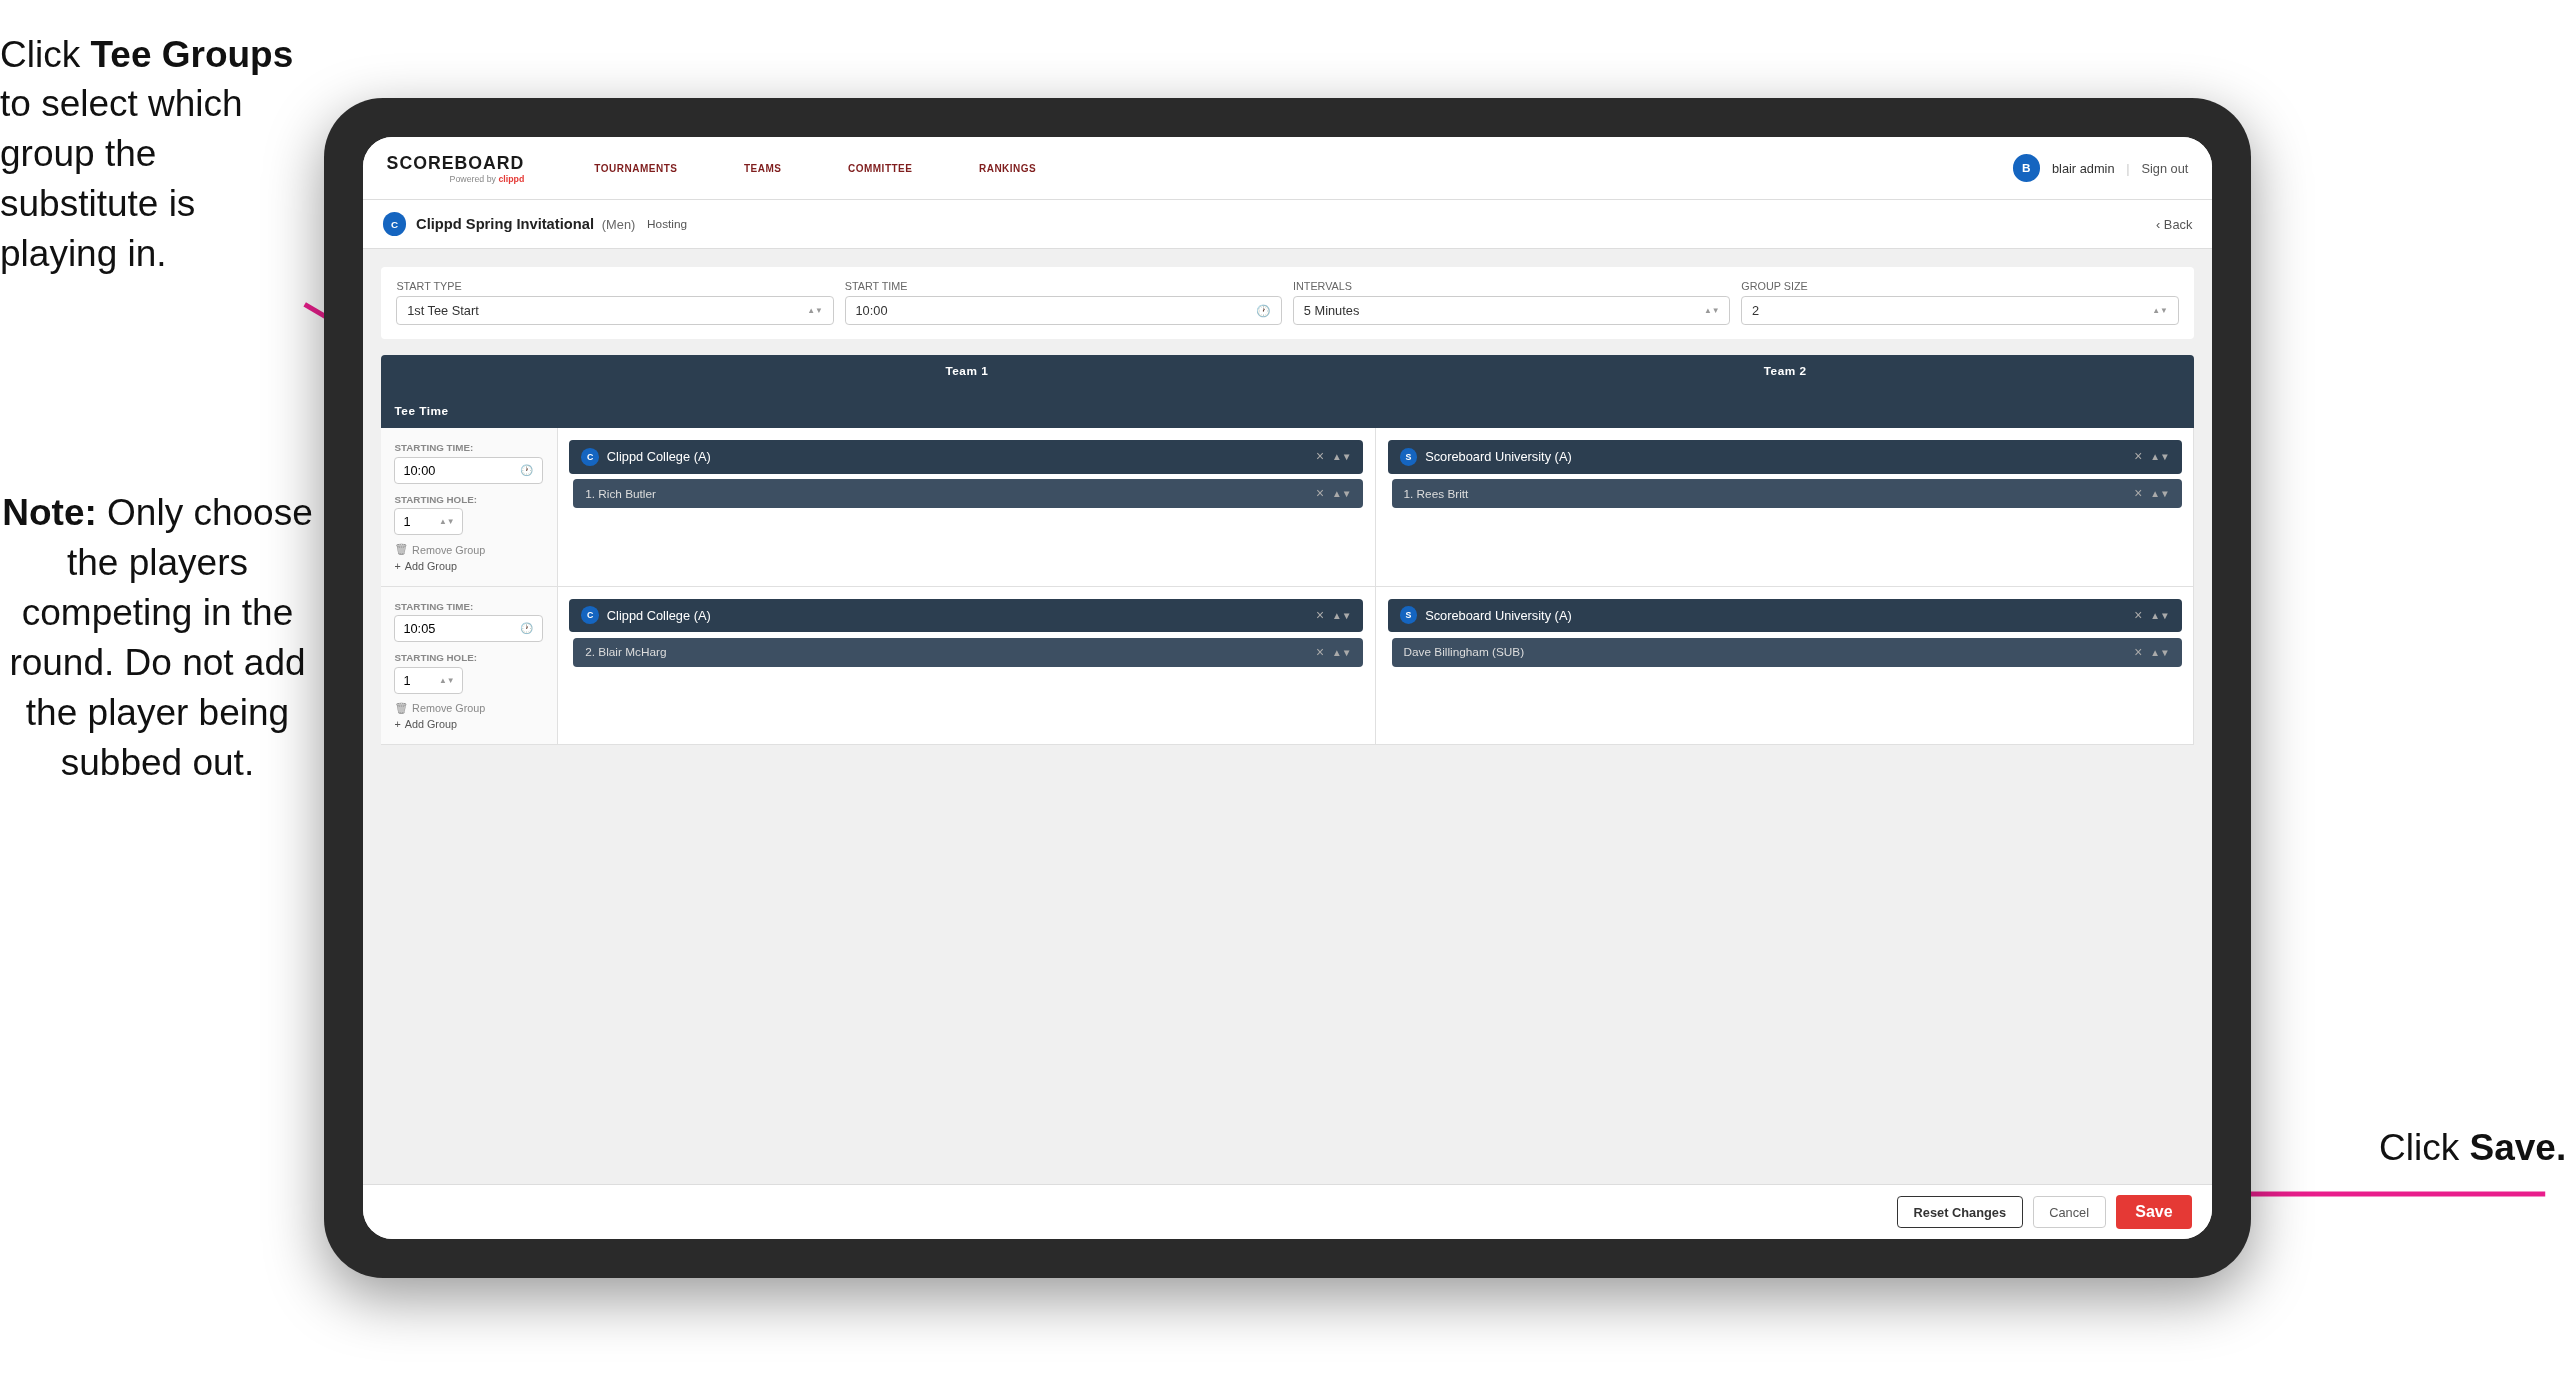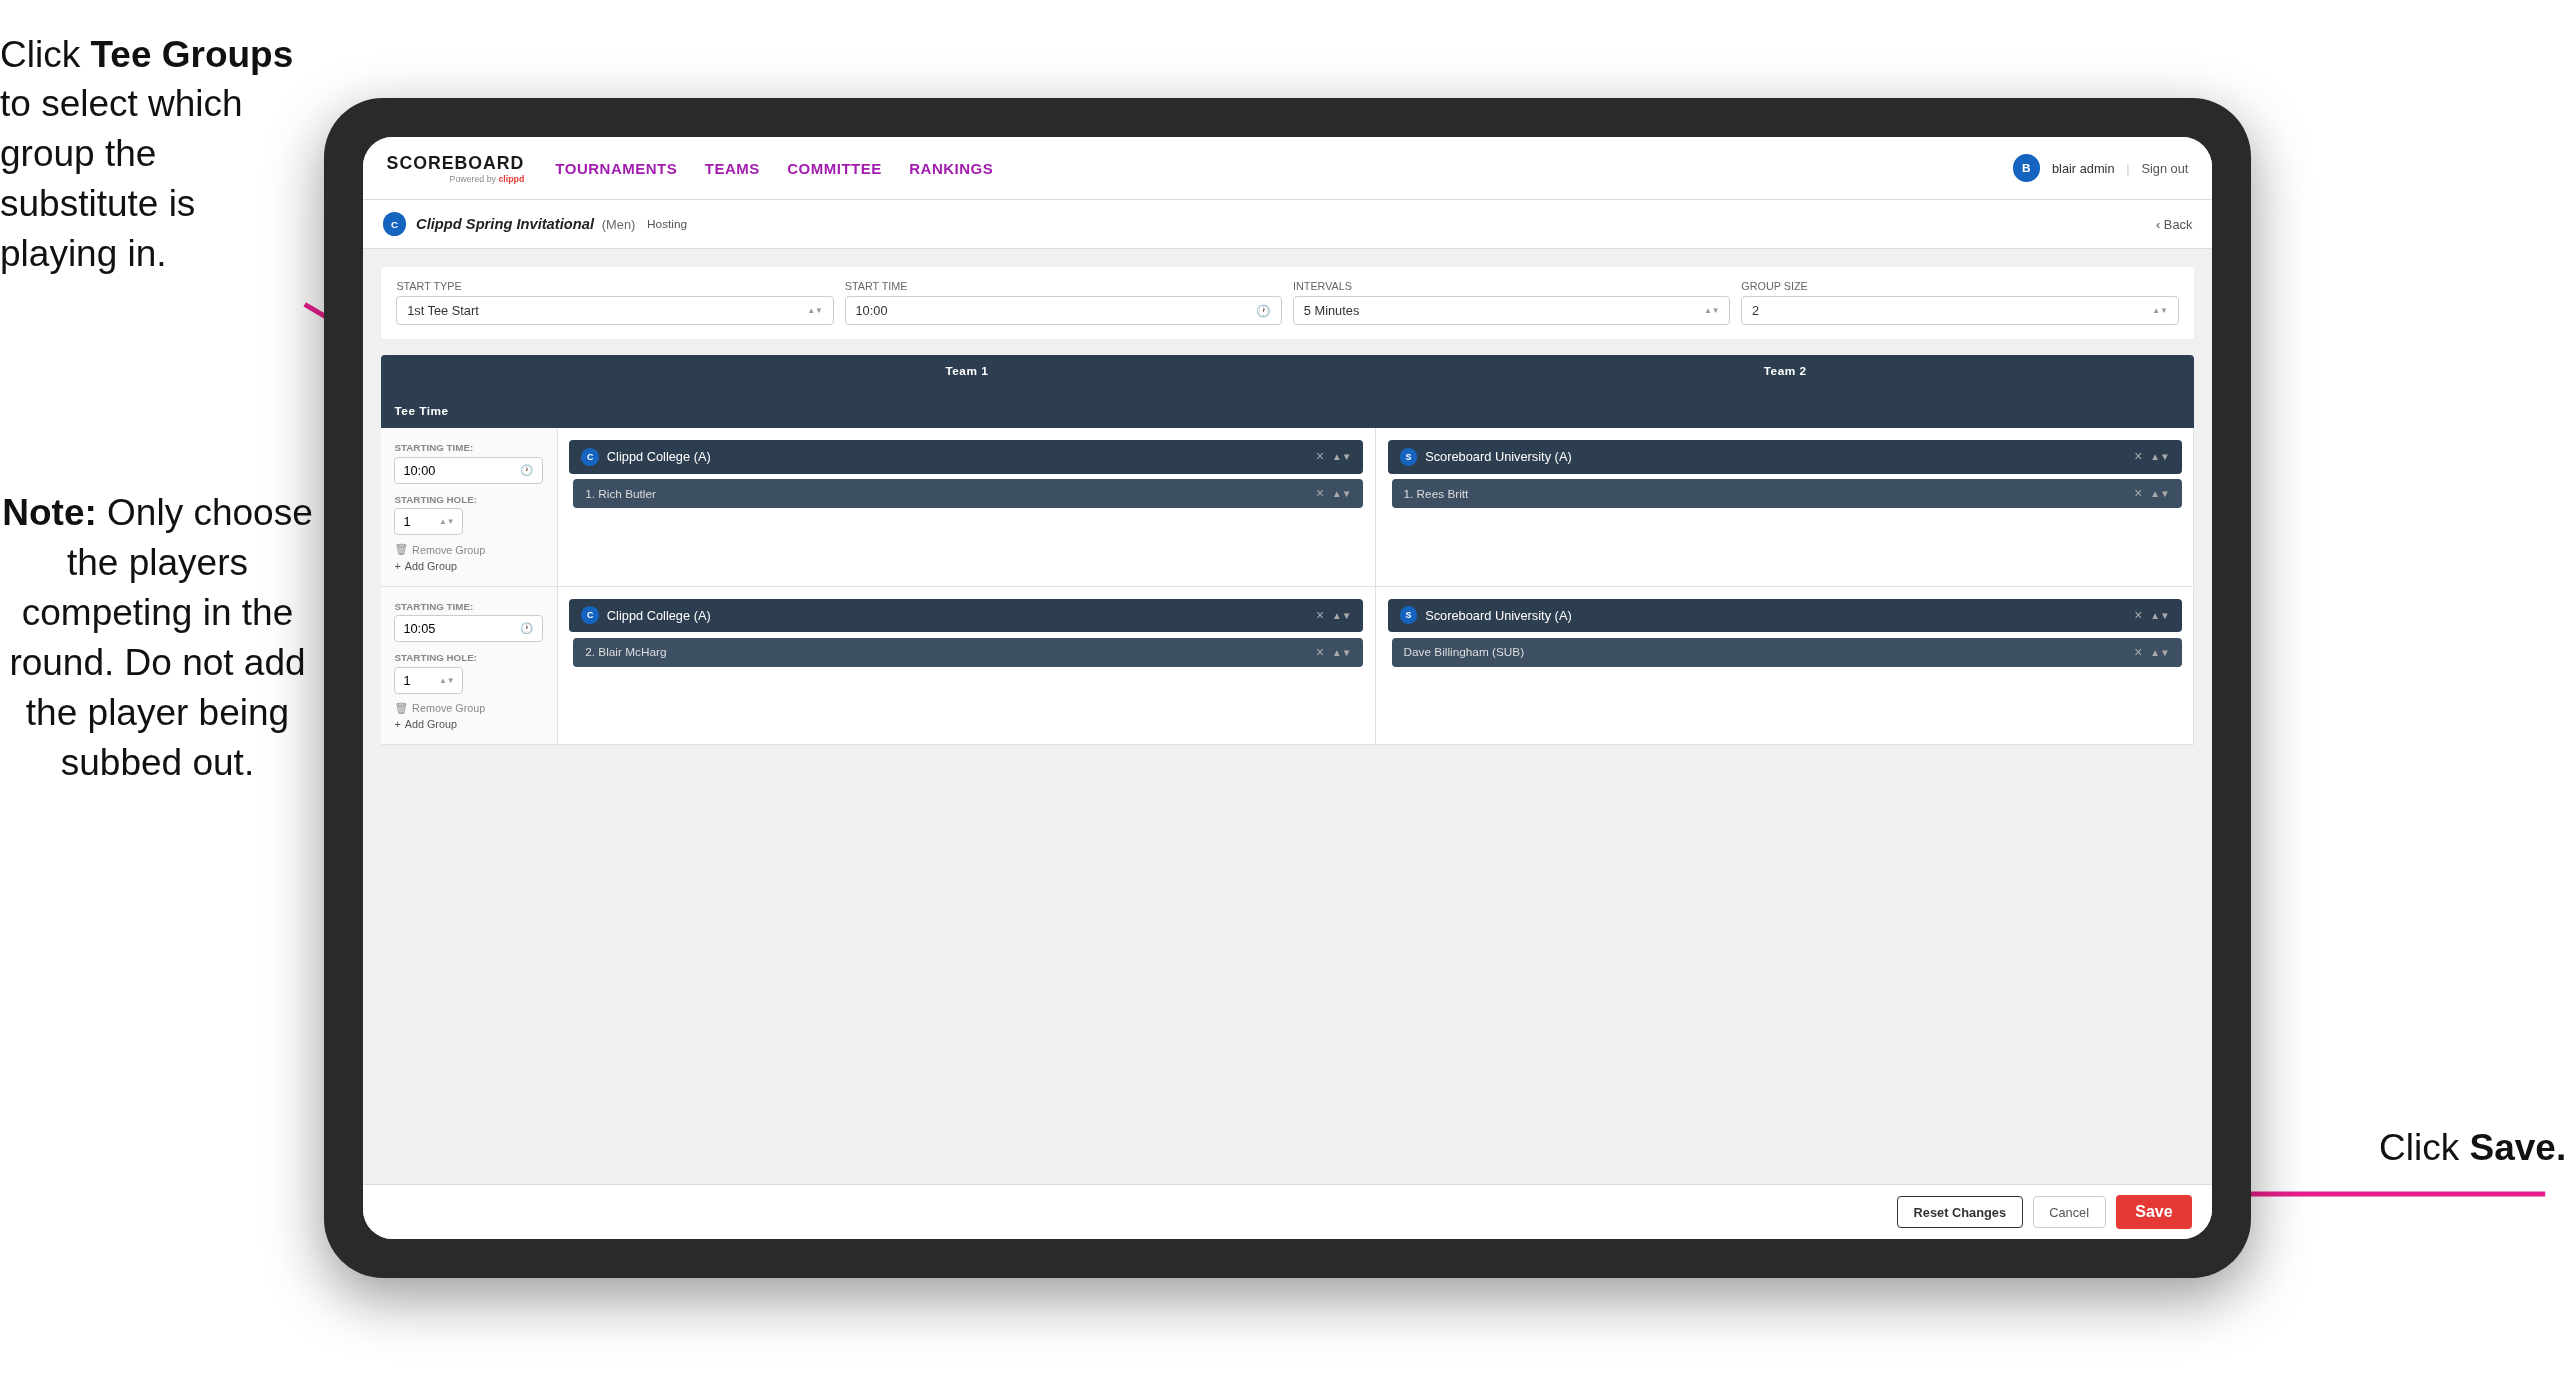--- a/index.html
+++ b/index.html
@@ -93,27 +93,28 @@
       font-size: 8.8px;
       color: #888;
     }
     .logo-powered span { color: #e53935; font-weight: 600; }
     .nav-links {
       display: flex;
       gap: 27.5px;
       flex: 1;
     }
     .nav-link {
-      font-size: 15px;
+      font-size: 10px;
       font-weight: 600;
-      color: #a21caf;
+      color: #7f1d1d;
       text-decoration: none;
       letter-spacing: 0.5px;
       cursor: pointer;
       padding: 3.9px 0;
+      margin-left: 39px;
     }
     .nav-right {
       display: flex;
       align-items: center;
       gap: 11.8px;
     }
     .user-avatar {
       width: 27.5px;
       height: 27.5px;
       background: #1565c0;
@@ -150,21 +151,20 @@
       color: #fff;
       font-size: 9.8px;
       font-weight: 700;
       margin-right: 9.8px;
     }
     .sub-header-title {
       font-size: 14.7px;
       font-weight: 600;
       color: #222;
       margin-right: 7.9px;
-      font-style: italic;
     }
     .sub-header-men {
       font-size: 12.8px;
       color: #666;
       margin-right: 11.8px;
     }
     .hosting-badge {
       font-size: 11.8px;
       color: #555;
     }

